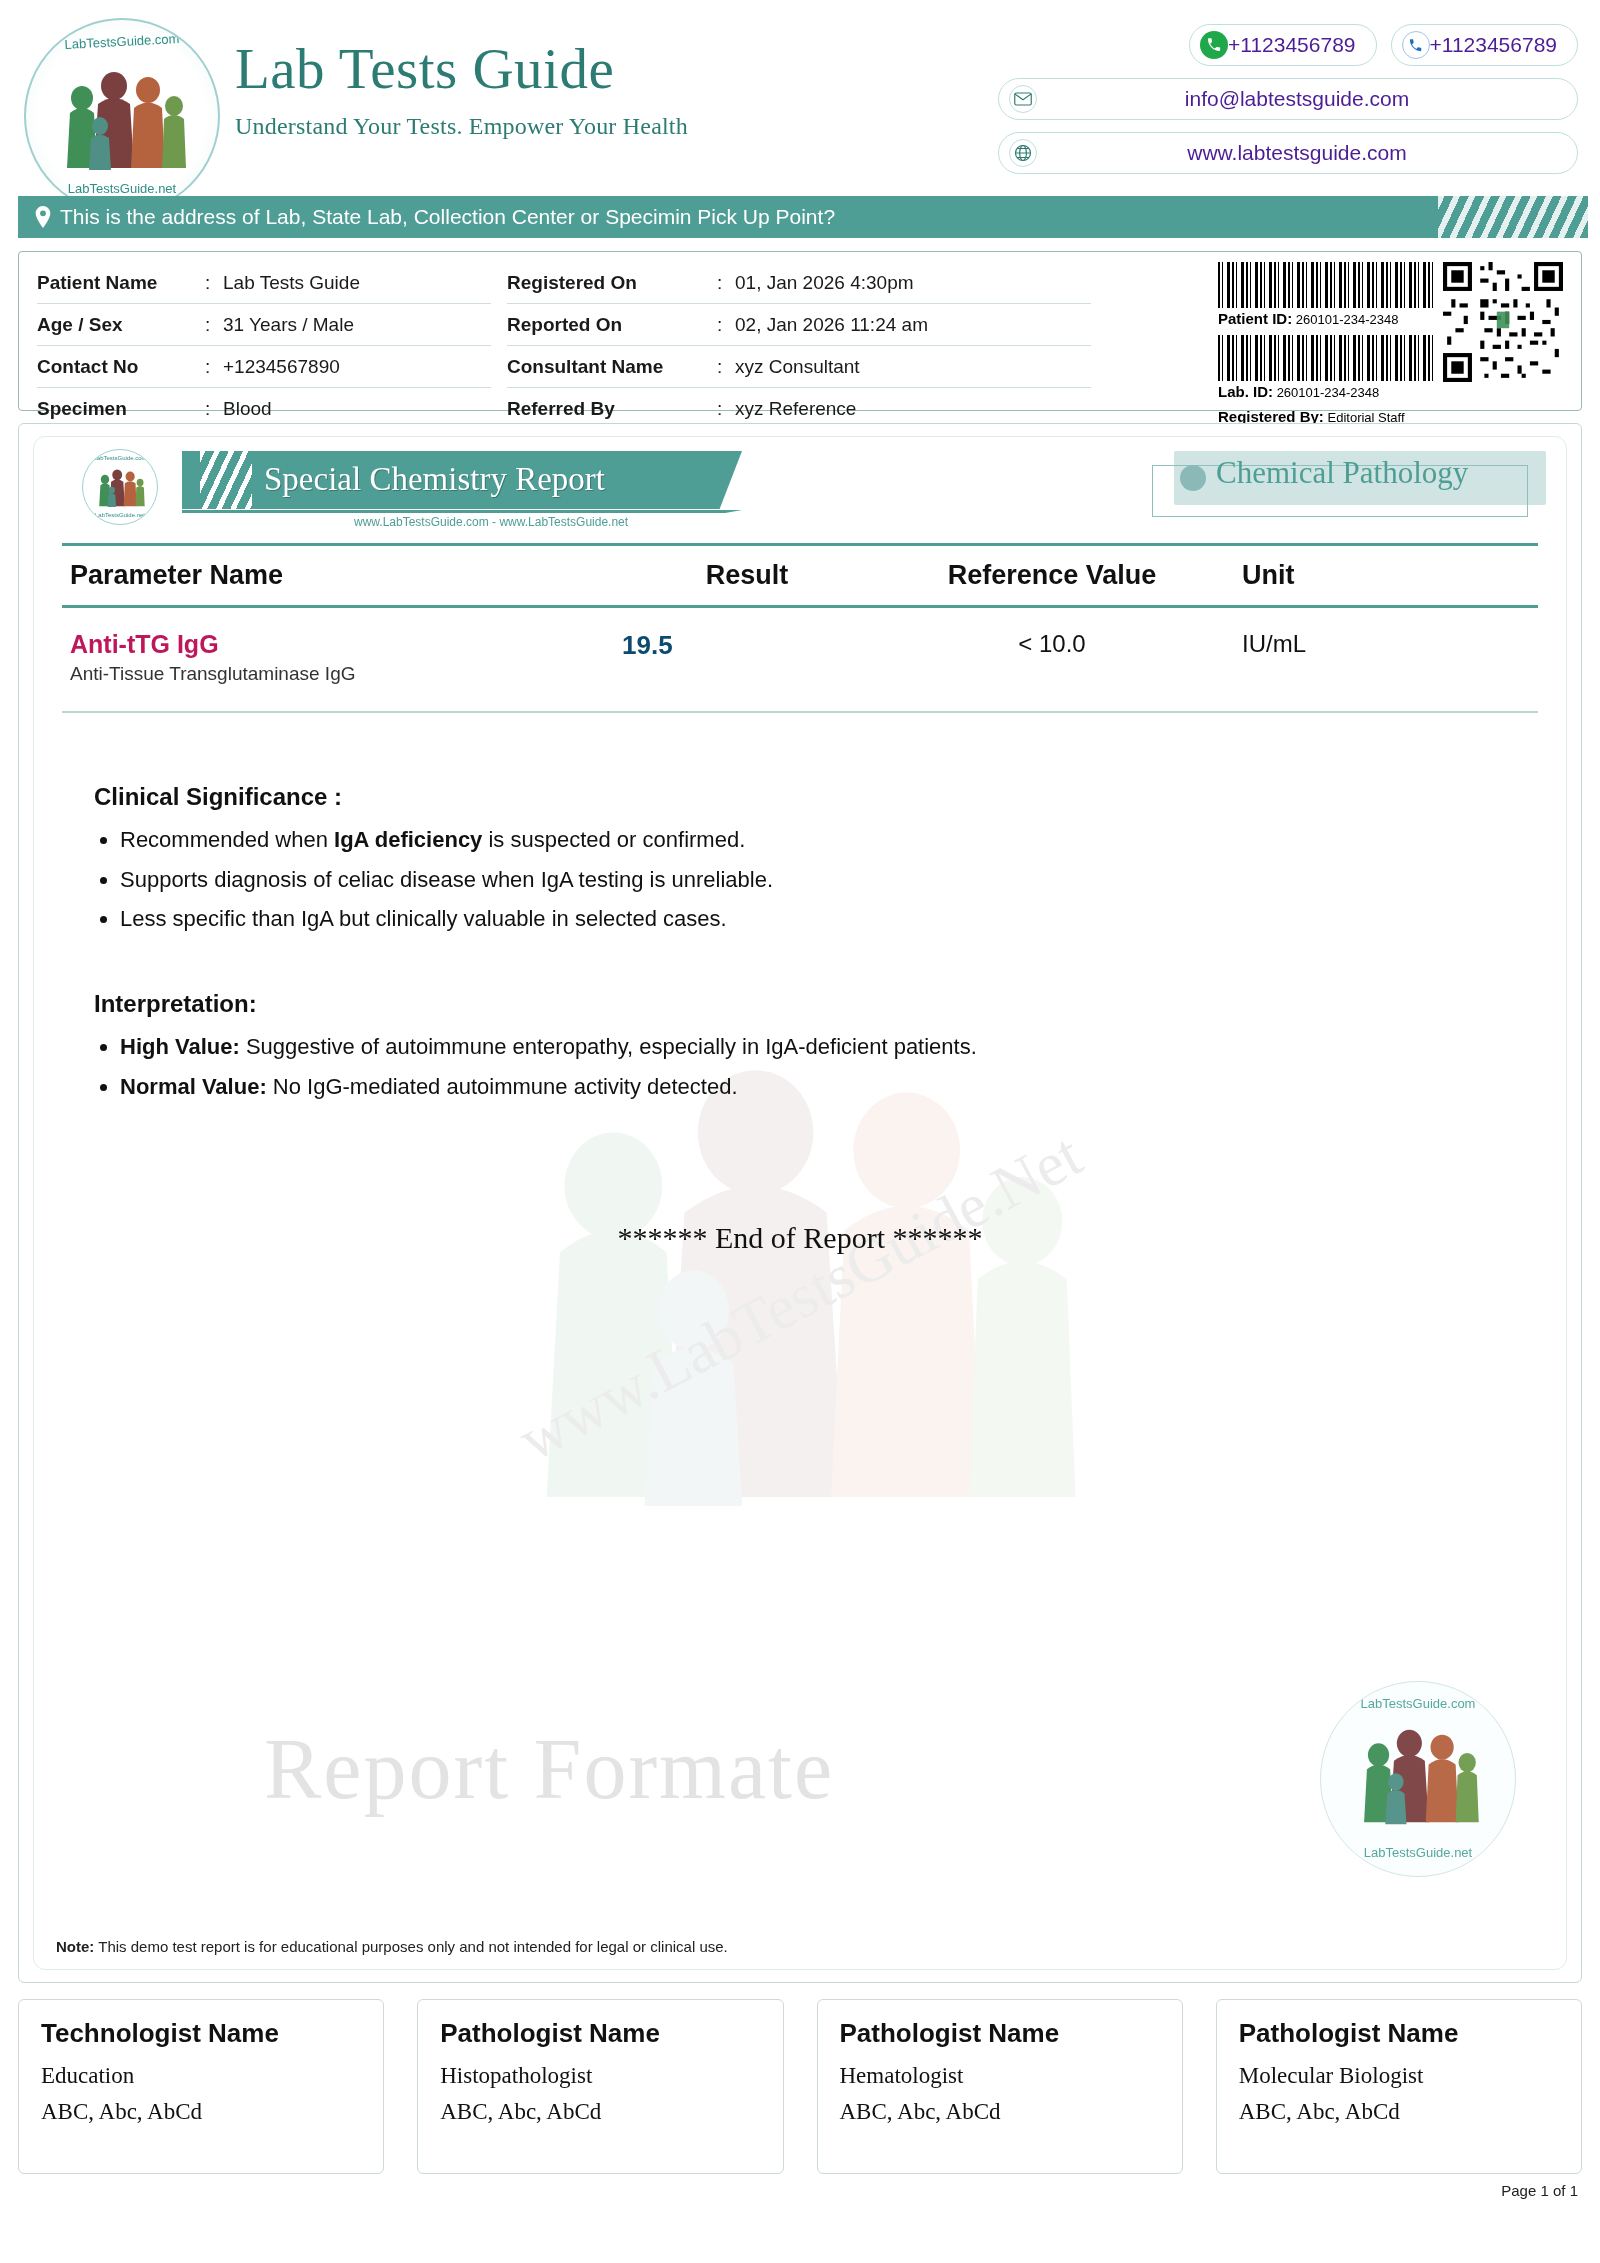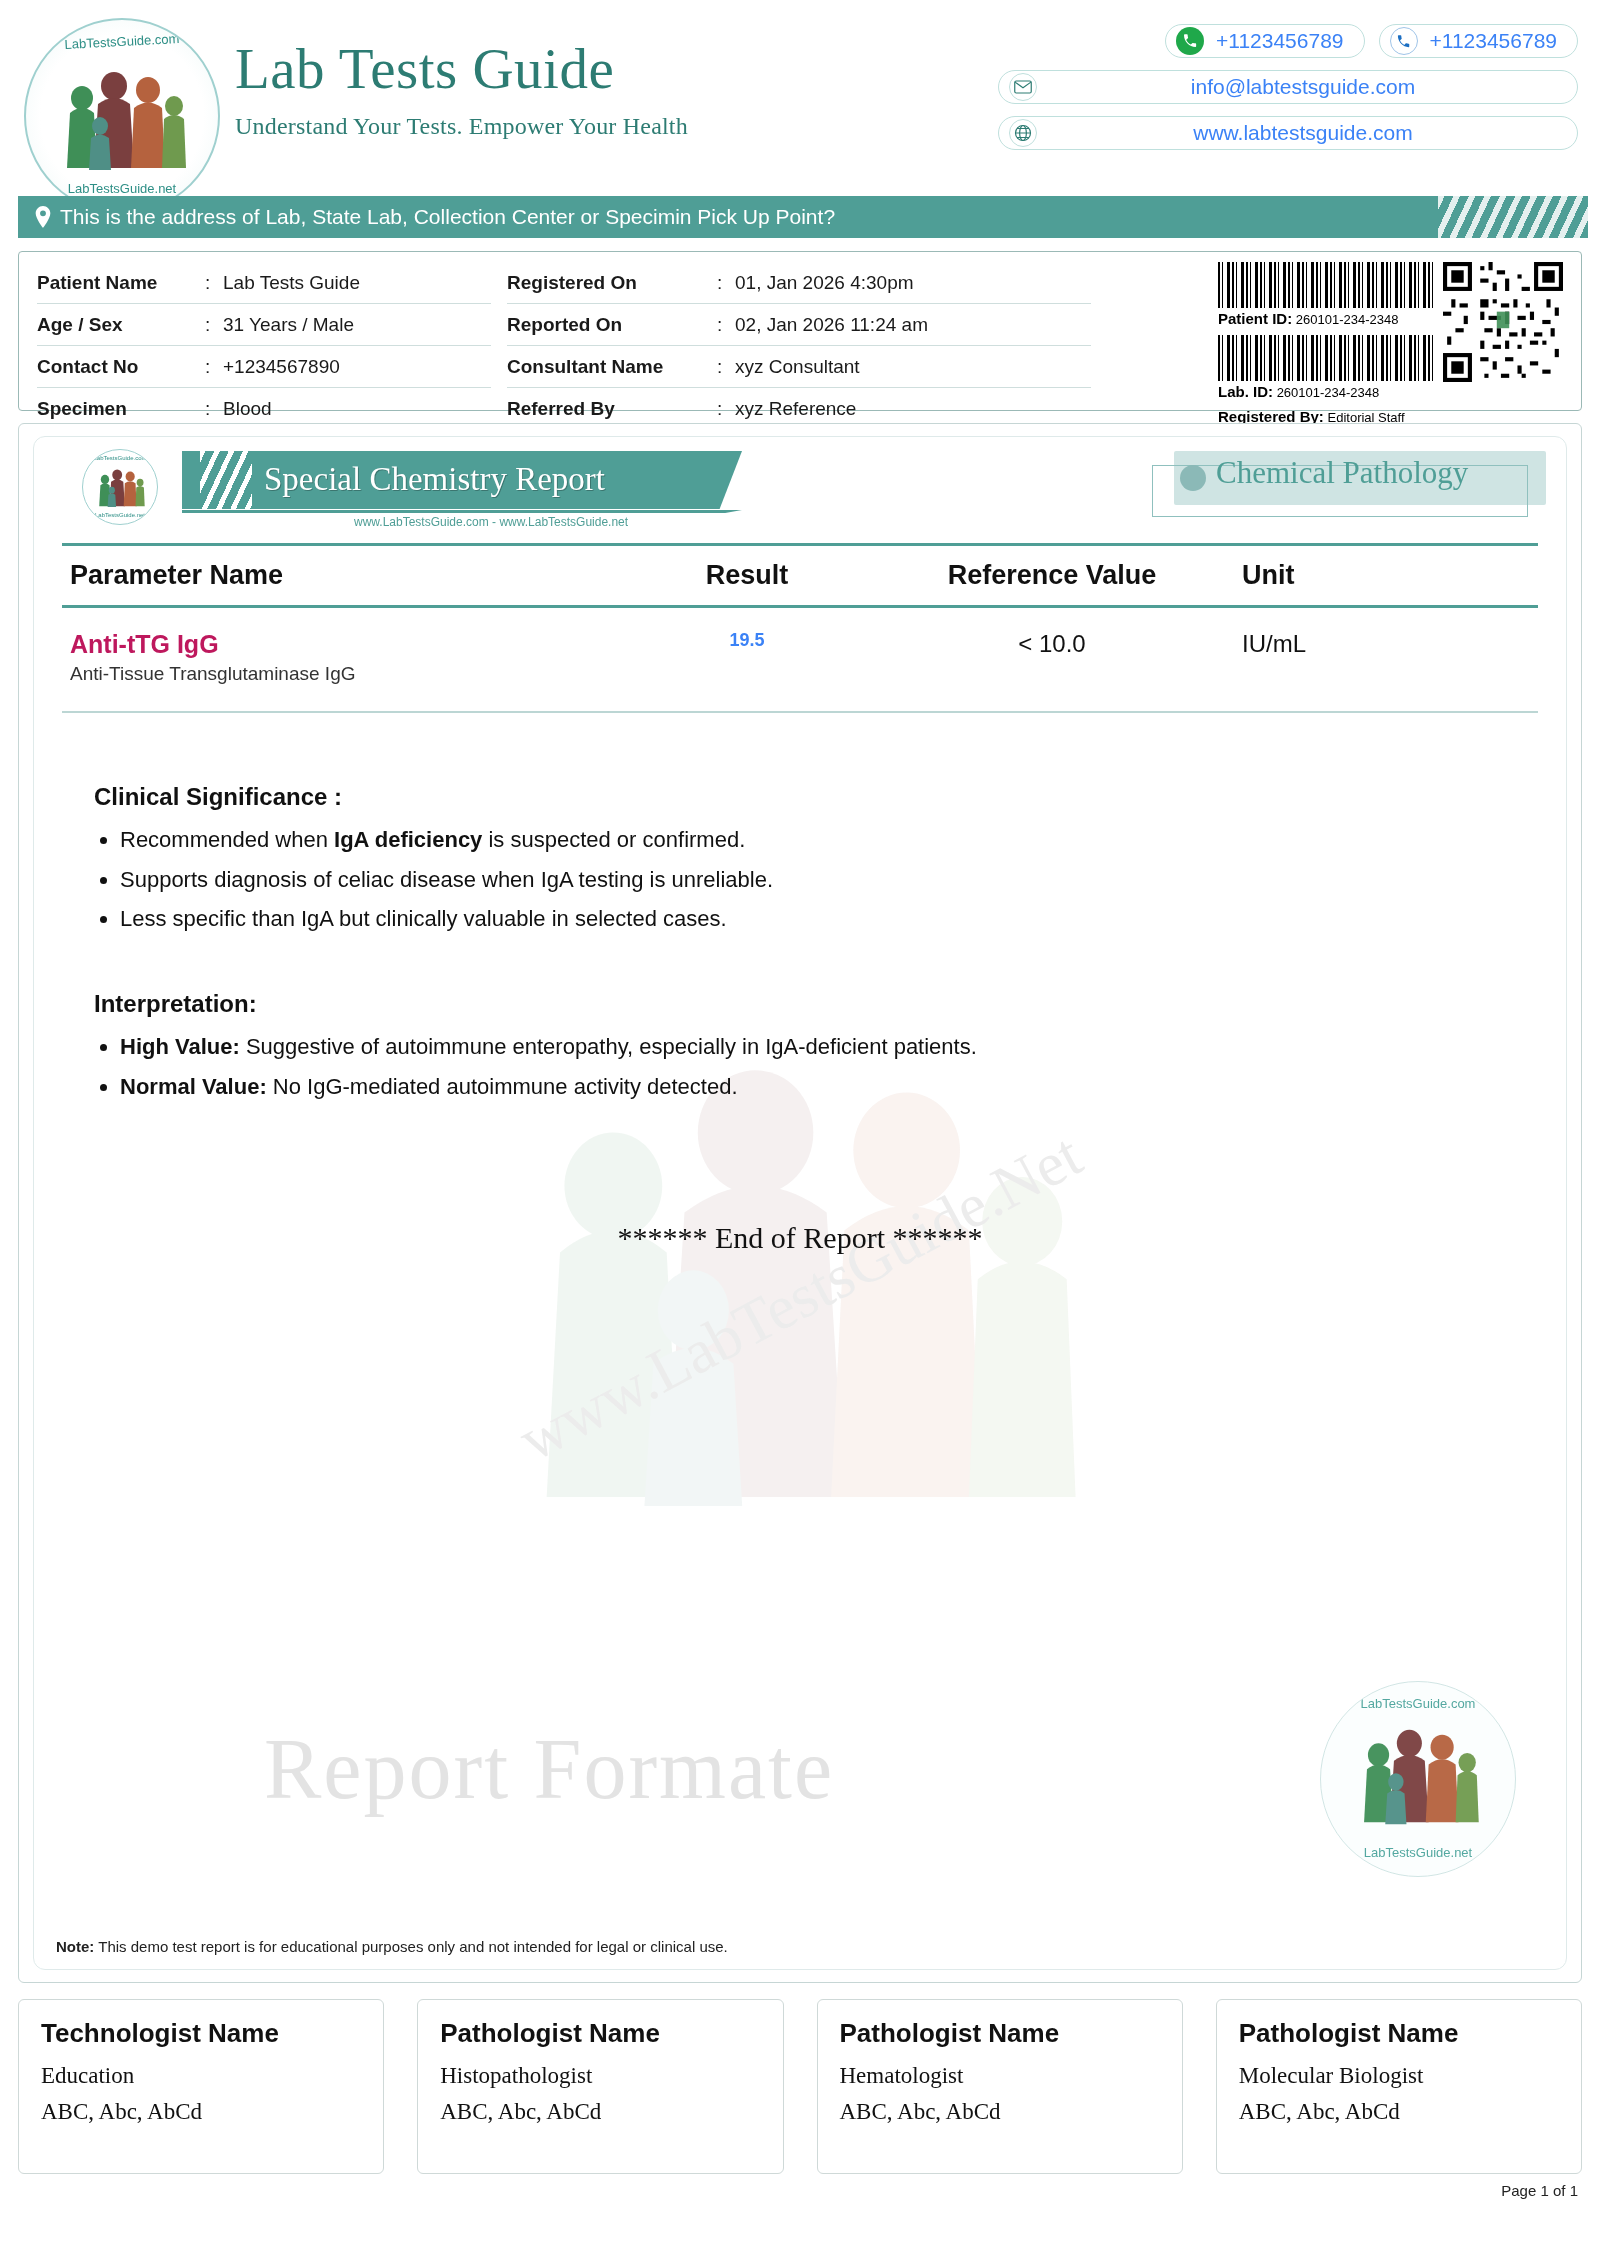--- a/index.html
+++ b/index.html
@@ -63,28 +63,28 @@
     letter-spacing: .2px;
   }
 
   .contacts {
     position: absolute;
     right: 22px; top: 24px;
     width: 580px;
   }
   .pillrow { display: flex; gap: 14px; justify-content: flex-end; }
   .pill {
-    display: flex; align-items: center; gap: 12px;
+    display: flex; align-items: center; 
     border: 1.5px solid #bfe0dd;
     border-radius: 22px;
     background: #fff;
     padding: 6px 20px 6px 10px;
-    height: 34px;
+    height: 42px;
     font-size: 21px;
-    color: #3b82f6;
+    color: #4c1d95;
     white-space: nowrap;
   }
   .pill.full { width: 100%; margin-top: 12px; justify-content: flex-start; }
   .pill.full .pilltext { flex: 1; text-align: center; }
   .icon-circle {
     width: 28px; height: 28px; border-radius: 50%;
     display: flex; align-items: center; justify-content: center;
     flex: none;
   }
   .ic-green { background: #1fa84a; color: #fff; }
@@ -250,21 +250,21 @@
 
   .tbl-row {
     display: flex;
     margin: 0 28px;
     padding: 22px 0 26px 0;
     border-bottom: 2px solid #bcd6d4;
     align-items: flex-start;
   }
   .param-name { font-size: 25px; font-weight: bold; color: #be185d; }
   .param-sub { font-size: 19px; color: #333; margin-top: 4px; }
-  .result-val { font-size: 18px; font-weight: bold; color: #3b82f6; text-align: center; }
+  .result-val { font-size: 26px; font-weight: bold; color: #0c4a6e; text-align: left; }
   .ref-val { font-size: 24px; color: #111; text-align: center; }
   .unit-val { font-size: 24px; color: #111; padding-left: 10px; }
 
   .section {
     margin: 56px 28px 0 28px;
     position: relative;
     z-index: 2;
   }
   .sec-title { font-size: 24px; font-weight: bold; color: #111; margin-left: 32px; }
   .bullets { margin: 14px 0 0 58px; padding: 0; }

